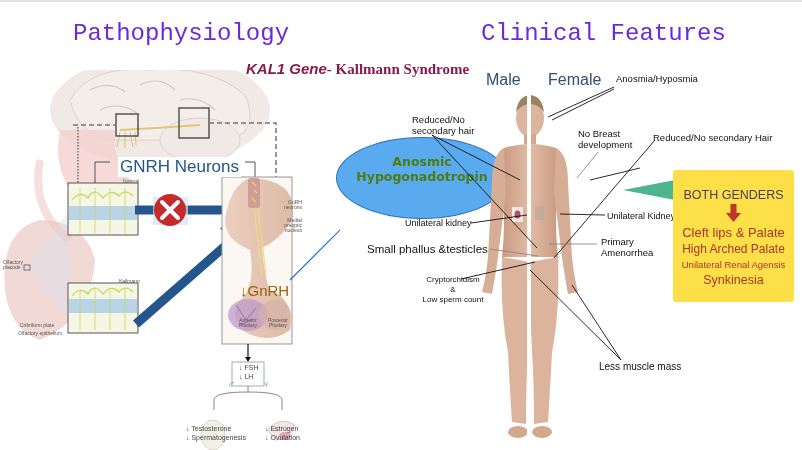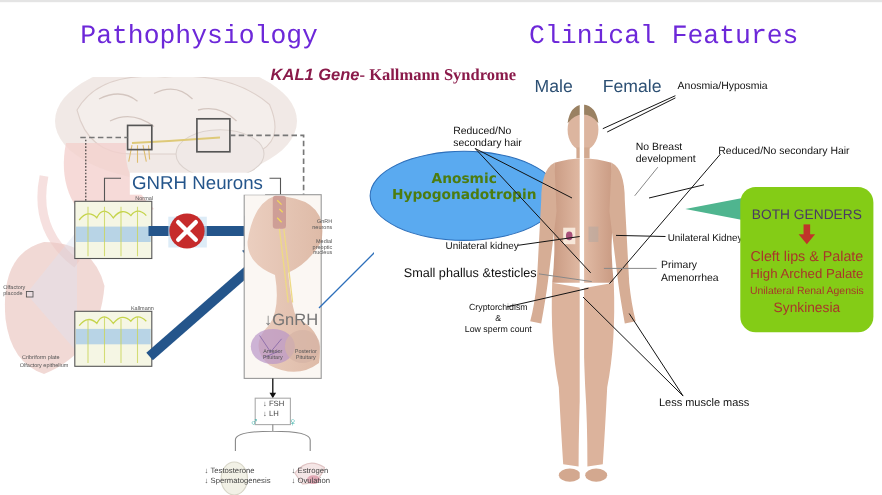--- a/index.html
+++ b/index.html
@@ -11,24 +11,24 @@
   .subtitle .gene { font-style:italic; font-family:"Liberation Sans", sans-serif; }
   .subtitle .rest { font-family:"Liberation Serif", serif; }
   .gender { color:#2c4f73; font-size:16px; }
   .lbl { font-size:9.5px; color:#111; line-height:11px; white-space:nowrap; }
   .lbl-sm { font-size:8px; color:#111; line-height:10px; white-space:nowrap; }
   .lbl-md { font-size:11.5px; color:#111; white-space:nowrap; }
   .tiny { font-size:5px; color:#555; white-space:nowrap; }
   .tiny2 { font-size:7px; color:#444; white-space:nowrap; line-height:8px; }
   .gnrh-neurons { color:#24558b; font-size:17px; background:#fff; padding:0 2px; white-space:nowrap; }
   .ellipse-text { color:#4d7c0f; font-weight:bold; font-size:12.5px; line-height:15px; text-align:center; font-family:"DejaVu Sans", sans-serif; }
-  .box-green { background:#84cc16; border-radius:14px; }
+  .box-green { background:#fde047; border-radius:3px; }
   .box-green .hdr { color:#4a3a63; font-size:12.5px; text-align:center; }
   .box-green .item { color:#a8362a; text-align:center; white-space:nowrap; }
-  .dgnrh { color:#737373; font-size:15px; white-space:nowrap; }
+  .dgnrh { color:#a16207; font-size:15px; white-space:nowrap; }
 </style>
 </head>
 <body>
 
 <div class="topline"></div>
 
 <div class="abs section-title" style="left:73px; top:20px;">Pathophysiology</div>
 <div class="abs section-title" style="left:481px; top:20px;">Clinical Features</div>
 <div class="abs subtitle" style="left:246px; top:60px;">
   <span class="gene">KAL1 Gene</span><span class="rest">- Kallmann Syndrome</span>

